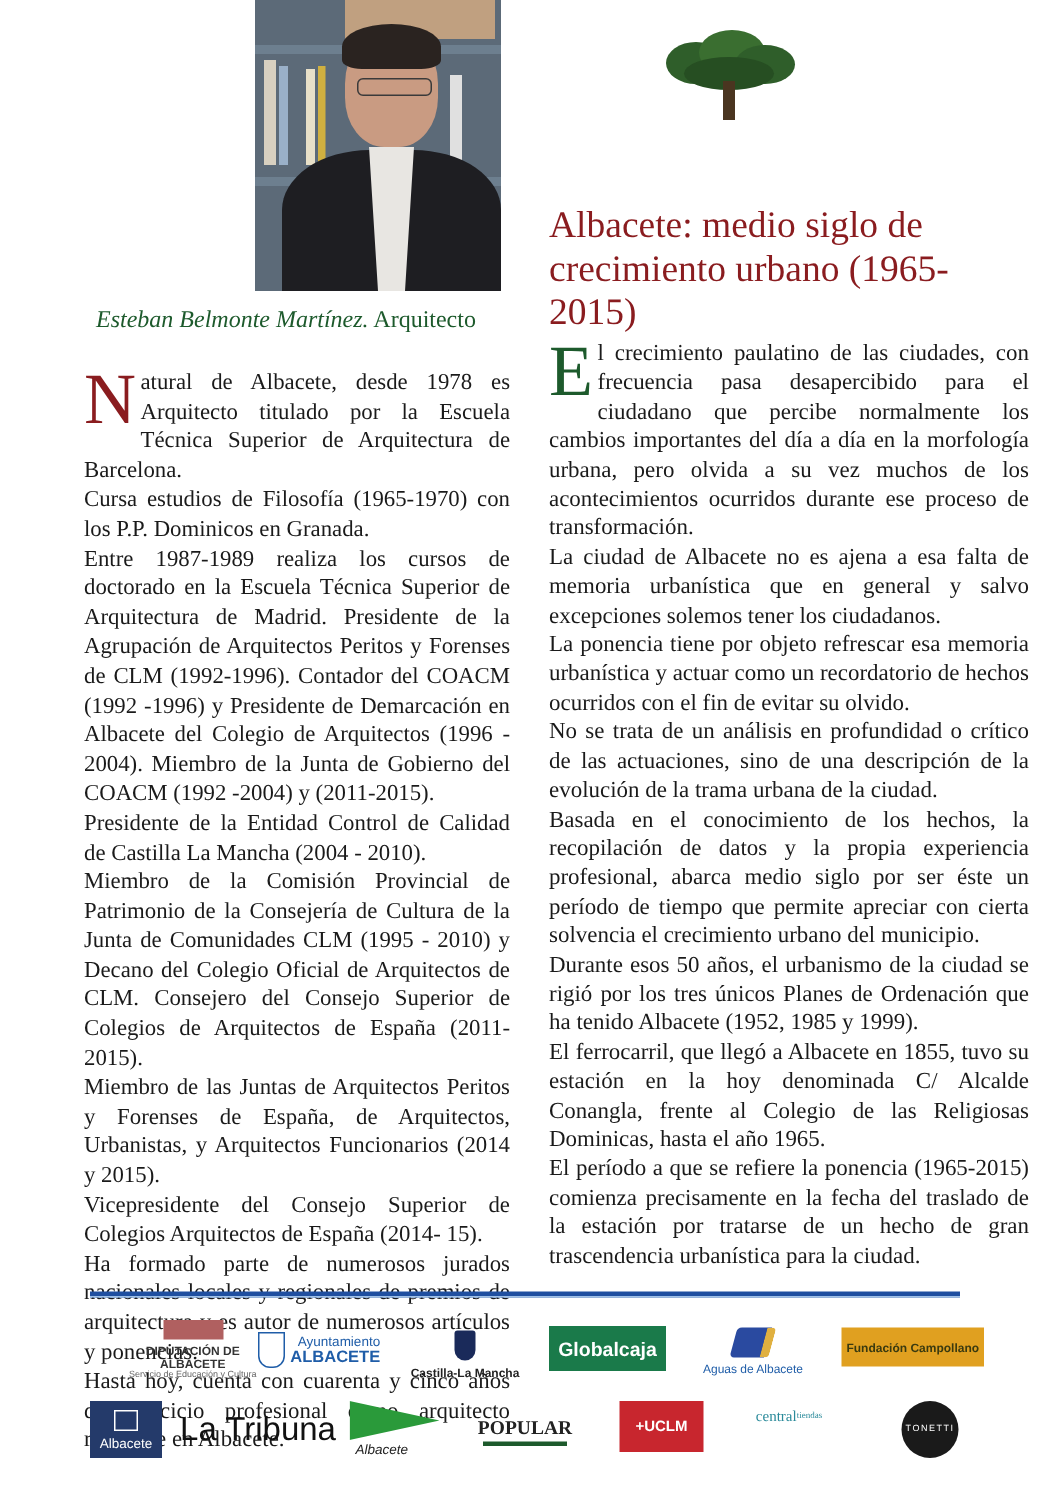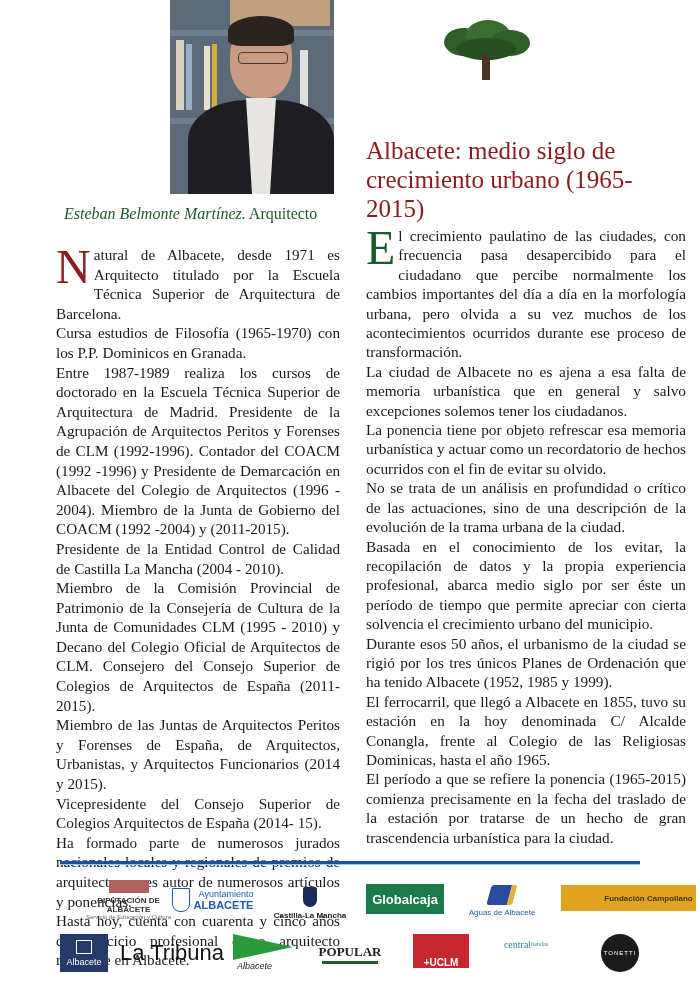--- a/index.html
+++ b/index.html
@@ -47,31 +47,31 @@
   .sp-dipu .sub { font-size:6px; font-weight:normal; color:#666; }
   .sp-ayto { left:170px; top:12px; width:85px; height:36px; font-size:9px; color:#1f5da8; }
   .sp-ayto .shield { width:16px; height:22px; border:1.5px solid #1f5da8; border-radius:0 0 8px 8px; margin-right:4px; }
   .sp-ayto .txt { text-align:right; line-height:11px; }
   .sp-ayto .big { font-weight:bold; font-size:11px; }
   .sp-clm { left:270px; top:10px; width:80px; height:46px; flex-direction:column; font-size:8px; font-weight:bold; color:#222; }
   .sp-clm .shield { width:14px; height:20px; background:#1a2a5a; border-radius:2px 2px 7px 7px; margin-bottom:4px; }
   .sp-global { left:366px; top:14px; width:78px; height:30px; background:#1a7a4a; color:#fff; font-size:13px; font-weight:bold; }
   .sp-aguas { left:462px; top:10px; width:80px; height:42px; flex-direction:column; font-size:8px; color:#1f5da8; }
   .sp-aguas .mark { width:20px; height:20px; background:#2a4aa0; border-radius:3px; transform:skew(-15deg); margin-bottom:3px; border-right:6px solid #e0b040; }
-  .sp-campo { left:561px; top:15px; width:95px; height:26px; background:#e0a020; color:#3a3a10; font-size:8px; font-weight:bold;padding-left:40px; }
+  .sp-campo { left:561px; top:15px; width:95px; height:26px; background:#e0a020; color:#3a3a10; font-size:8px; font-weight:bold; }
 
   .sp-bib { left:60px; top:64px; width:48px; height:38px; background:#243a6a; color:#fff; font-size:9px; flex-direction:column; }
   .sp-bib .b { width:14px; height:12px; border:1.5px solid #fff; margin-bottom:3px; }
   .sp-tribuna { left:116px; top:68px; width:112px; height:30px; font-size:22px; color:#111; }
   .sp-eci { left:233px; top:64px; width:60px; height:38px; color:#fff; font-size:8px; }
   .sp-eci .flag { position:absolute; left:0; top:0; width:60px; height:26px; background:#2a9a3a; clip-path:polygon(0 0,100% 50%,0 100%); }
   .sp-eci .lbl { position:absolute; left:4px; top:27px; color:#222; font-size:9px; font-style:italic; }
   .sp-popular { left:318px; top:72px; width:64px; height:24px; flex-direction:column; font-size:13px; font-weight:bold; color:#222; font-family:"Liberation Serif",serif; }
   .sp-popular .bar { width:56px; height:3px; background:#1d5a2c; margin-top:1px; }
-  .sp-uclm { left:413px; top:64px; width:56px; height:34px; background:#c8262e; color:#fff; font-size:10px; font-weight:bold;align-items:flex-end; }
+  .sp-uclm { left:413px; top:64px; width:56px; height:34px; background:#c8262e; color:#fff; font-size:10px; font-weight:bold; }
   .sp-central { left:508px; top:54px; width:36px; height:40px; flex-direction:row; font-size:10px; color:#2a8a9a; font-family:Liberation Serif, serif; }
   .sp-central .dot { width:10px; height:8px; background:#e06080; border-radius:50% 50% 0 0; }
   .sp-central .sm { font-size:6px; }
   .sp-tonetti { left:601px; top:64px; width:38px; height:38px; border-radius:50%; background:#1a1a1a; color:#fff; font-size:6px; letter-spacing:1px; }
 </style>
 </head>
 <body>
 
 <div class="photo">
   <div class="shelf" style="top:30px;height:6px;"></div>
@@ -99,37 +99,37 @@
     <div class="canopy" style="left:30px;top:2px;width:44px;height:30px;background:#3a6e30;"></div>
     <div class="canopy" style="left:54px;top:12px;width:40px;height:26px;"></div>
     <div class="canopy" style="left:20px;top:20px;width:60px;height:22px;background:#264e22;"></div>
     <div class="trunk"></div>
   </div>
 </div>
 
 <div class="title">Albacete: medio siglo de crecimiento urbano (1965-2015)</div>
 
 <div class="bio">
-  <p><span class="dropcap-n">N</span><span>atural de Albacete, desde 1971 es Arquitecto titulado por la Escuela Técnica Superior de Arquitectura de Barcelona.</span></p>
+  <p><span class="dropcap-n">N</span><span>atural de Albacete, desde 1978 es Arquitecto titulado por la Escuela Técnica Superior de Arquitectura de Barcelona.</span></p>
   <p>Cursa estudios de Filosofía (1965-1970) con los P.P. Dominicos en Granada.</p>
   <p>Entre 1987-1989 realiza los cursos de doctorado en la Escuela Técnica Superior de Arquitectura de Madrid. Presidente de la Agrupación de Arquitectos Peritos y Forenses de CLM (1992-1996). Contador del COACM (1992 -1996) y Presidente de Demarcación en Albacete del Colegio de Arquitectos (1996 - 2004). Miembro de la Junta de Gobierno del COACM (1992 -2004) y (2011-2015).</p>
   <p>Presidente de la Entidad Control de Calidad de Castilla La Mancha (2004 - 2010).</p>
   <p>Miembro de la Comisión Provincial de Patrimonio de la Consejería de Cultura de la Junta de Comunidades CLM (1995 - 2010) y Decano del Colegio Oficial de Arquitectos de CLM. Consejero del Consejo Superior de Colegios de Arquitectos de España (2011- 2015).</p>
   <p>Miembro de las Juntas de Arquitectos Peritos y Forenses de España, de Arquitectos, Urbanistas, y Arquitectos Funcionarios (2014 y 2015).</p>
   <p>Vicepresidente del Consejo Superior de Colegios Arquitectos de España (2014- 15).</p>
   <p>Ha formado parte de numerosos jurados nacionales locales y regionales de premios de arquitectura y es autor de numerosos artículos y ponencias.</p>
   <p>Hasta hoy, cuenta con cuarenta y cinco años de ejercicio profesional como arquitecto residente en Albacete.</p>
 </div>
 
 <div class="article">
   <p><span class="dropcap-e">E</span><span>l crecimiento paulatino de las ciudades, con frecuencia pasa desapercibido para el ciudadano que percibe normalmente los cambios importantes del día a día en la morfología urbana, pero olvida a su vez muchos de los acontecimientos ocurridos durante ese proceso de transformación.</span></p>
   <p>La ciudad de Albacete no es ajena a esa falta de memoria urbanística que en general y salvo excepciones solemos tener los ciudadanos.</p>
   <p>La ponencia tiene por objeto refrescar esa memoria urbanística y actuar como un recordatorio de hechos ocurridos con el fin de evitar su olvido.</p>
   <p>No se trata de un análisis en profundidad o crítico de las actuaciones, sino de una descripción de la evolución de la trama urbana de la ciudad.</p>
-  <p>Basada en el conocimiento de los evitar, la recopilación de datos y la propia experiencia profesional, abarca medio siglo por ser éste un período de tiempo que permite apreciar con cierta solvencia el crecimiento urbano del municipio.</p>
+  <p>Basada en el conocimiento de los hechos, la recopilación de datos y la propia experiencia profesional, abarca medio siglo por ser éste un período de tiempo que permite apreciar con cierta solvencia el crecimiento urbano del municipio.</p>
   <p>Durante esos 50 años, el urbanismo de la ciudad se rigió por los tres únicos Planes de Ordenación que ha tenido Albacete (1952, 1985 y 1999).</p>
   <p>El ferrocarril, que llegó a Albacete en 1855, tuvo su estación en la hoy denominada C/ Alcalde Conangla, frente al Colegio de las Religiosas Dominicas, hasta el año 1965.</p>
   <p>El período a que se refiere la ponencia (1965-2015) comienza precisamente en la fecha del traslado de la estación por tratarse de un hecho de gran trascendencia urbanística para la ciudad.</p>
 </div>
 
 <div class="divider"></div>
 
 <div class="sponsors">
   <div class="sp sp-dipu">
     <div class="bld"></div>

